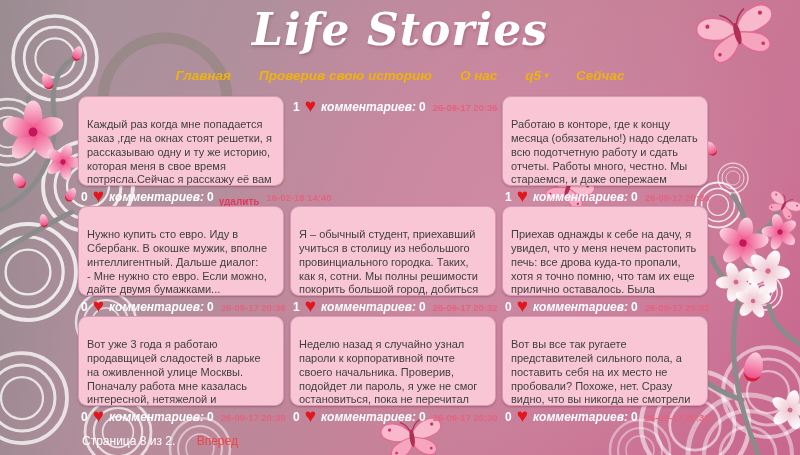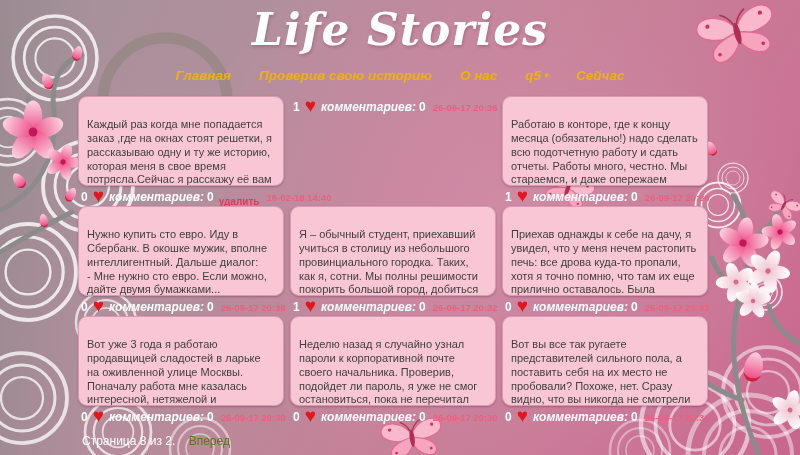--- a/index.html
+++ b/index.html
@@ -45,21 +45,21 @@
     height:20px; display:flex; align-items:center; gap:5px; padding:2px 0 0 3px;
     color:#ffffff; font-weight:bold; font-size:12px;
   }
   .heart { color:#e3151d; font-size:19px; line-height:14px; margin-top:-3px; cursor:pointer; }
   .com-label { cursor:pointer;font-style:italic; }
   .com-count { margin-left:-2px; }
   .del { color:#e8375e; font-size:10px; text-decoration:none; cursor:pointer;margin-top:9px; }
   .date { color:#e8627f; font-size:9.5px; margin-left:2px; white-space:nowrap; }
 
   .pagination { margin:8px 0 0 82px; color:#ffffff; font-size:12px; }
-  .pagination a { color:#4d7c0f; text-decoration:none; margin-left:10px; cursor:pointer; }
+  .pagination a { color:#ef4444; text-decoration:none; margin-left:18px; cursor:pointer; }
 </style>
 </head>
 <body>
 
 <svg class="bg" width="800" height="455" viewBox="0 0 800 455" xmlns="http://www.w3.org/2000/svg">
   <defs>
     <linearGradient id="petalG" x1="0" y1="0" x2="0" y2="1">
       <stop offset="0" stop-color="#fbd3e0"></stop>
         <stop offset="1" stop-color="#ee4b86"></stop>
     </linearGradient>

